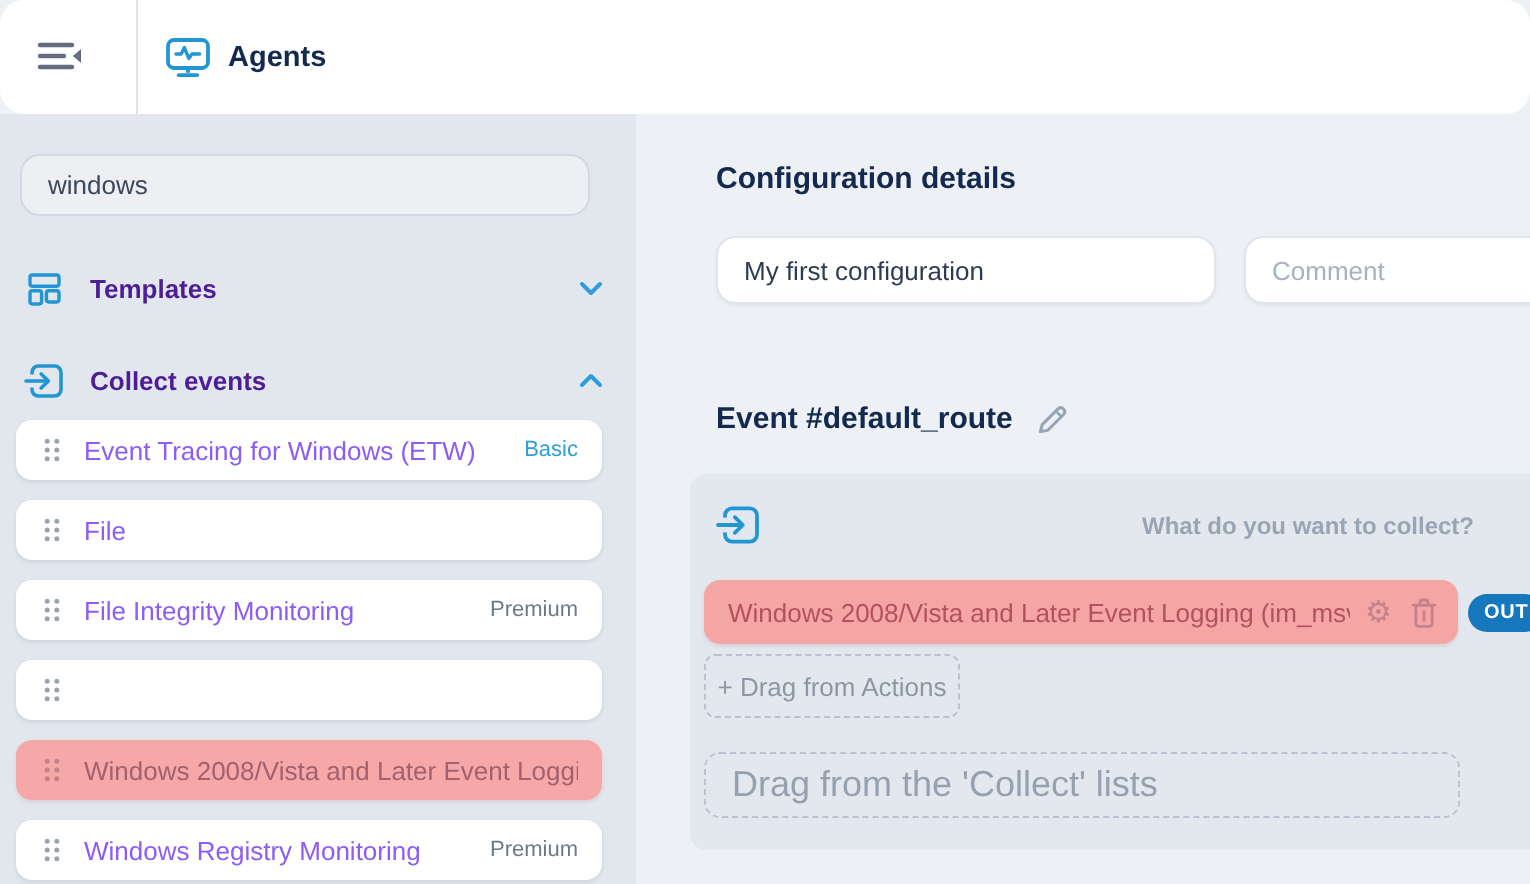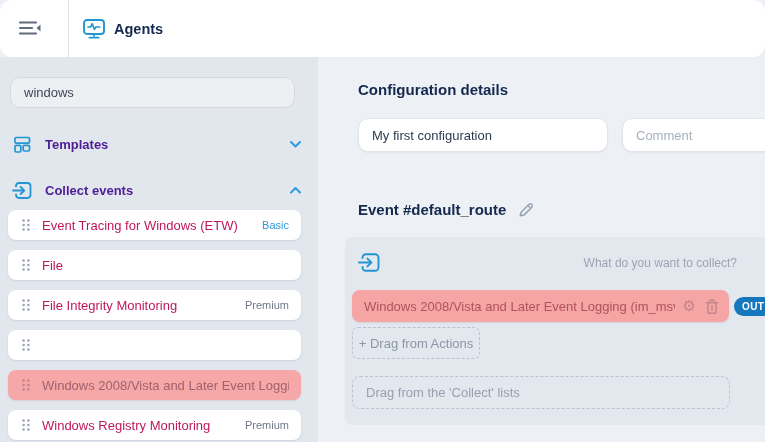--- a/index.html
+++ b/index.html
@@ -29,21 +29,21 @@
   .sb-section .sec-icon { margin-right:12px; flex:0 0 auto; }
   .sec-label { font-size:13px; font-weight:bold; color:#4c1d95; flex:1; }
   .sec-chevron { flex:0 0 auto; margin-right:2px; }
   .sb-items { position:absolute; left:8px; top:153px; width:293px; display:flex; flex-direction:column; gap:10px; }
   .sb-item {
     height:30px; background:#ffffff; border-radius:8px;
     display:flex; align-items:center; padding:0 12px 0 13px;
     box-shadow:0 1px 2px rgba(20,40,80,.10); cursor:grab;
   }
   .sb-item .drag { margin-right:11px; color:#99a3b4; flex:0 0 auto; }
-  .sb-label { font-size:13px; color:#be185d; flex:1; white-space:nowrap; overflow:hidden; }
+  .sb-label { font-size:13px; color:#8b5cf6; flex:1; white-space:nowrap; overflow:hidden; }
   .badge { font-size:11px; margin-left:8px; flex:0 0 auto; }
   .badge.basic { color:#2d9ddb; }
   .badge.premium { color:#6e7987; }
   .sb-item.highlighted { background:#f5a8a7; box-shadow:0 1px 2px rgba(120,40,40,.12); }
   .sb-item.highlighted .sb-label { color:#a2616d; }
   .sb-item.highlighted .drag { color:#c18289; }
 
   
   .main { position:absolute; left:318px; top:57px; width:447px; height:385px; background:#edf0f4; }
   .config-heading { position:absolute; left:40px; top:24px; font-size:15px; font-weight:bold; color:#13294e; }
@@ -58,21 +58,21 @@
   .name-input { left:40px; width:250px; }
   .comment-input { left:304px; width:250px; }
   .route-row { position:absolute; left:40px; top:143px; display:flex; align-items:center; gap:11px; }
   .route-title { font-size:15px; font-weight:bold; color:#13294e; }
   .edit-btn { background:none; border:none; cursor:pointer; padding:0; line-height:0; }
 
   
   .panel { position:absolute; left:27px; top:180px; width:432px; height:188px; background:#e3e8ef; border-radius:8px; }
   .panel-icon { position:absolute; left:13px; top:14px; }
   .panel-title { position:absolute; left:45px; top:16px; font-size:15px; font-weight:bold; color:#13294e; }
-  .panel-hint { position:absolute; right:40px; top:19px; width:200px; text-align:right; font-size:12px; color:#9aa5b4; }
+  .panel-hint { position:absolute; right:40px; top:19px; width:200px; text-align:right; font-size:12px; color:#9aa5b4;font-weight:bold; }
   .module-row {
     position:absolute; left:7px; top:53px; width:377px; height:32px;
     background:#f5a5a4; border-radius:8px; display:flex; align-items:center;
     padding:0 9px 0 12px; box-shadow:0 1px 2px rgba(120,40,40,.12); cursor:grab;
   }
   .module-label { flex:1; font-size:13px; color:#b25260; white-space:nowrap; overflow:hidden; }
   .icon-btn { background:none; border:none; cursor:pointer; padding:0; line-height:0; margin-left:8px; flex:0 0 auto; }
   .gear-glyph { font-size:15px; color:#c4838b; font-family:"DejaVu Sans", sans-serif; line-height:16px; display:block; }
   .out-badge {
     position:absolute; left:389px; top:60px; height:19px; padding:0 8px;
@@ -82,21 +82,21 @@
   .drag-actions {
     position:absolute; left:7px; top:90px; width:128px; height:32px;
     border:1px dashed #b9c2ce; border-radius:6px;
     display:flex; align-items:center; justify-content:center;
     font-size:13px; color:#8c97a6; cursor:pointer;
   }
   .drop-zone {
     position:absolute; left:7px; top:139px; width:378px; height:33px;
     border:1px dashed #b9c2ce; border-radius:8px;
     display:flex; align-items:center; padding-left:13px;
-    font-size:13px; color:#96a1b0;
+    font-size:18px; color:#96a1b0;
   }
   svg { display:block; }
 </style>
 </head>
 <body>
 
 <div class="topbar">
   <button class="hamburger">
     <svg width="26" height="22" viewBox="0 0 26 22">
       <g stroke="#626d7d" stroke-width="2.2" stroke-linecap="round">

